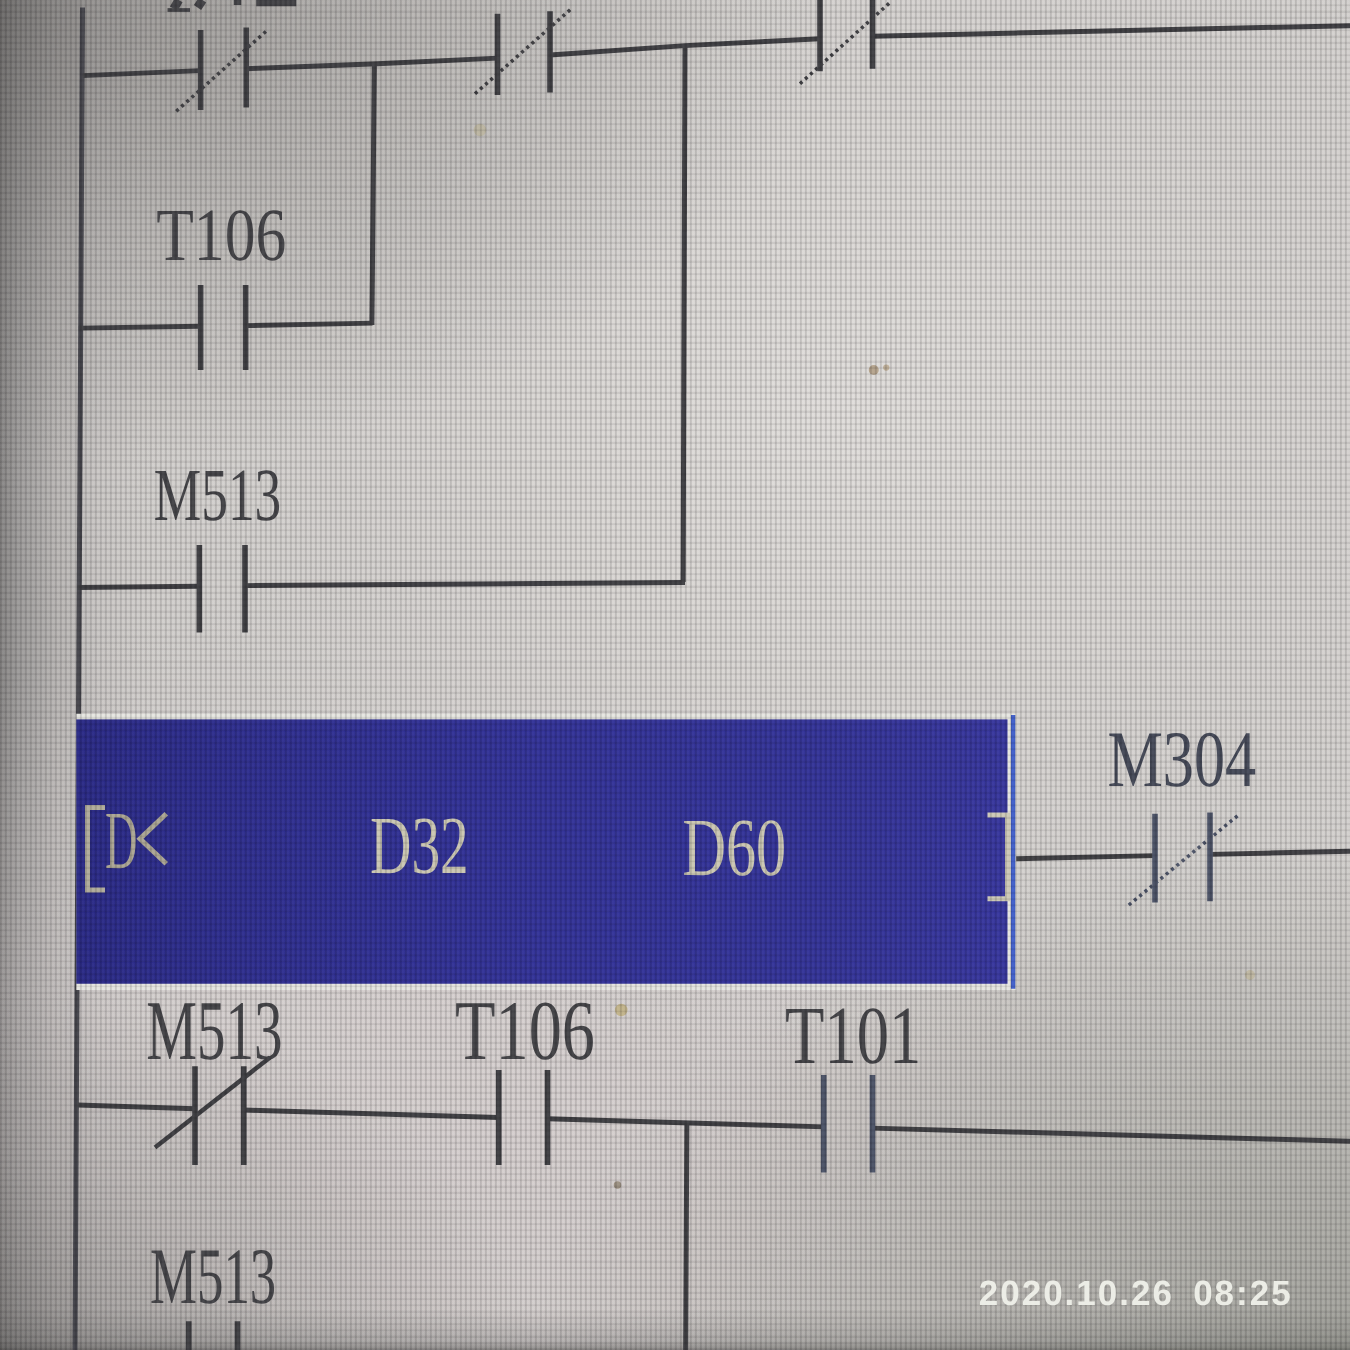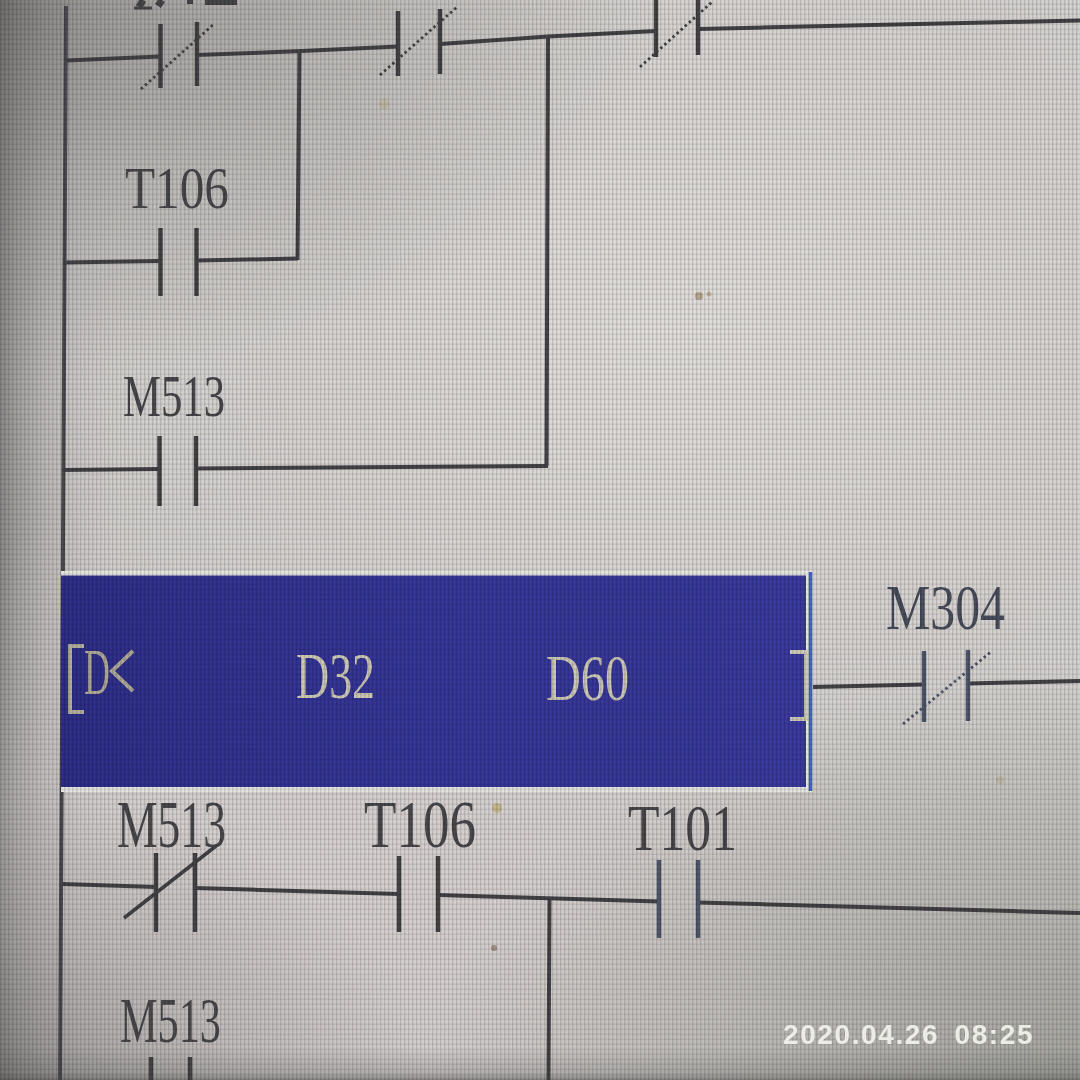--- a/index.html
+++ b/index.html
@@ -177,13 +177,13 @@
   <circle cx="699" cy="296" r="4" fill="#8a6a3f" opacity="0.55"></circle>
   <circle cx="709" cy="294" r="2.5" fill="#9a7a4a" opacity="0.5"></circle>
   <circle cx="384" cy="104" r="5" fill="#a89a62" opacity="0.35"></circle>
   <circle cx="497" cy="808" r="5" fill="#b09a50" opacity="0.6"></circle>
   <circle cx="494" cy="948" r="3" fill="#6a5a40" opacity="0.6"></circle>
   <circle cx="1000" cy="780" r="4" fill="#b0a070" opacity="0.45"></circle>
 </svg>
 
 <div class="layer" id="moire"></div>
 
-<div class="ts">2020.04.26 08:25</div>
+<div class="ts">2020.10.26 08:25</div>
 
 </body></html>

